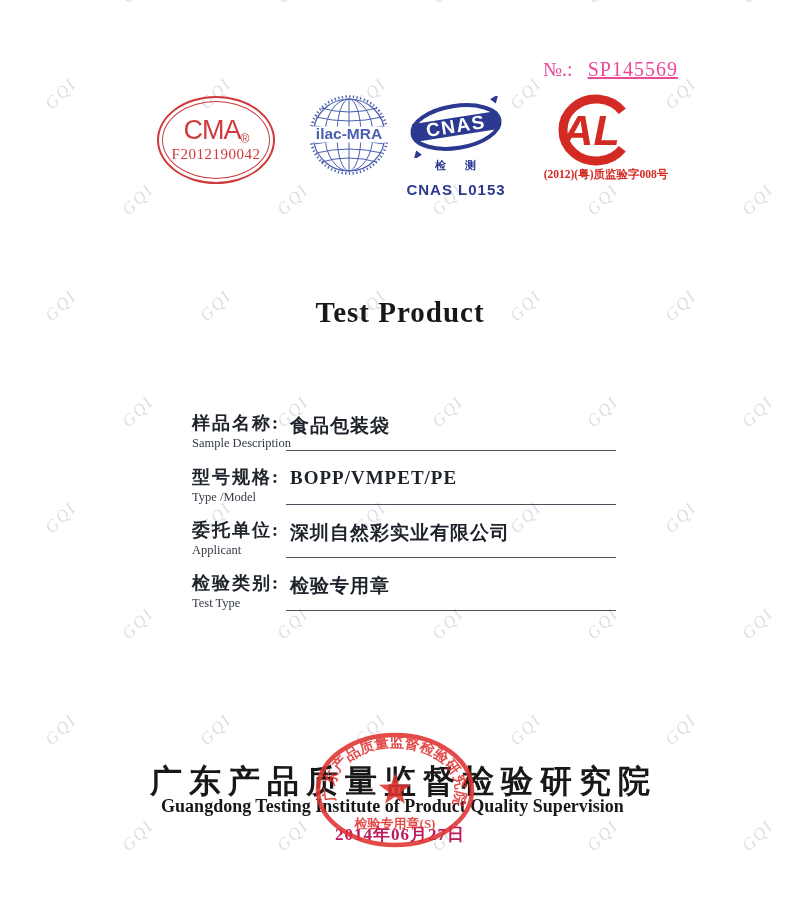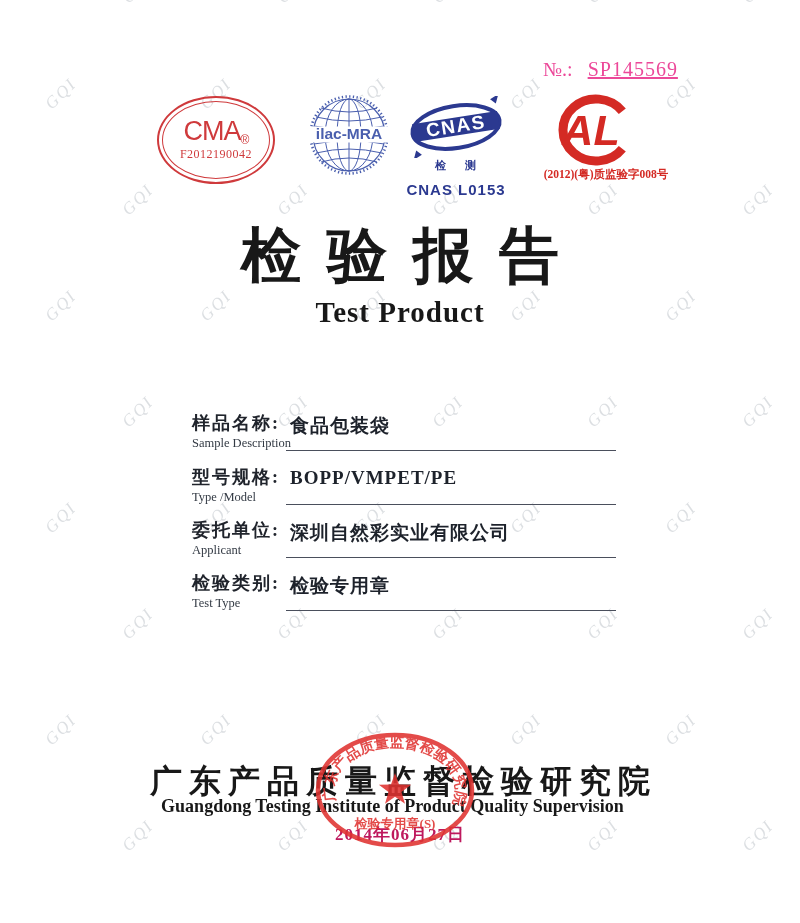--- a/index.html
+++ b/index.html
@@ -14,21 +14,21 @@
   .report-no{position:absolute;left:543px;top:58px;font-size:20px;color:#ec4899;}
   .report-no .val{text-decoration:underline;letter-spacing:1px;}
   
   .cma{position:absolute;left:157px;top:96px;width:114px;height:84px;
        border:2.5px solid #cf3a3c;border-radius:50%;}
   .cma .inner{position:absolute;inset:3px;border:1.5px solid #cf3a3c;border-radius:50%;
        display:flex;flex-direction:column;align-items:center;justify-content:center;color:#cf3a3c;}
   .cma .mark{font-family:"Liberation Sans",sans-serif;font-weight:normal;font-size:27px;
        letter-spacing:-1px;line-height:1;}
   .cma .reg{font-size:12px;vertical-align:-4px;}
-  .cma .num{font-size:12px;letter-spacing:.5px;margin-top:1px;}
+  .cma .num{font-size:15px;letter-spacing:.5px;margin-top:1px;}
   
   .ilac{position:absolute;left:309px;top:94px;width:80px;height:82px;}
   
   .cnas{position:absolute;left:408px;top:96px;width:96px;height:62px;}
   .cnas-cap{position:absolute;left:398px;top:158px;width:116px;text-align:center;
        color:#2b3990;font-family:"Liberation Sans",sans-serif;}
   .cnas-cap .c1{font-size:11px;letter-spacing:1px;word-spacing:14px;font-weight:bold;}
   .cnas-cap .c2{font-size:15px;font-weight:bold;letter-spacing:1px;margin-top:8px;}
   
   .cal{position:absolute;left:549px;top:92px;width:88px;height:76px;}
@@ -161,21 +161,20 @@
     <div class="c1">检 测</div>
     <div class="c2">CNAS L0153</div>
   </div>
 
   <svg class="cal" viewBox="0 0 88 76">
     <path d="M 73.3 19.3 A 33 31 0 1 0 73.3 56.7" fill="none" stroke="#d42a24" stroke-width="9"></path>
     <text x="42" y="53" text-anchor="middle" font-family="Liberation Sans, sans-serif" font-size="43" font-weight="bold" font-style="italic" fill="#d42a24">AL</text>
   </svg>
   <div class="cal-num">(2012)(粤)质监验字008号</div>
 
-  <div class="title-zh">检验报告</div>
   <div class="title-en">Test Product</div>
 
   <div class="field-row fr1">
     <div class="zh">样品名称:</div>
     <div class="en">Sample Description</div>
     <div class="val">食品包装袋</div>
     <div class="line"></div>
   </div>
   <div class="field-row fr2">
     <div class="zh">型号规格:</div>

